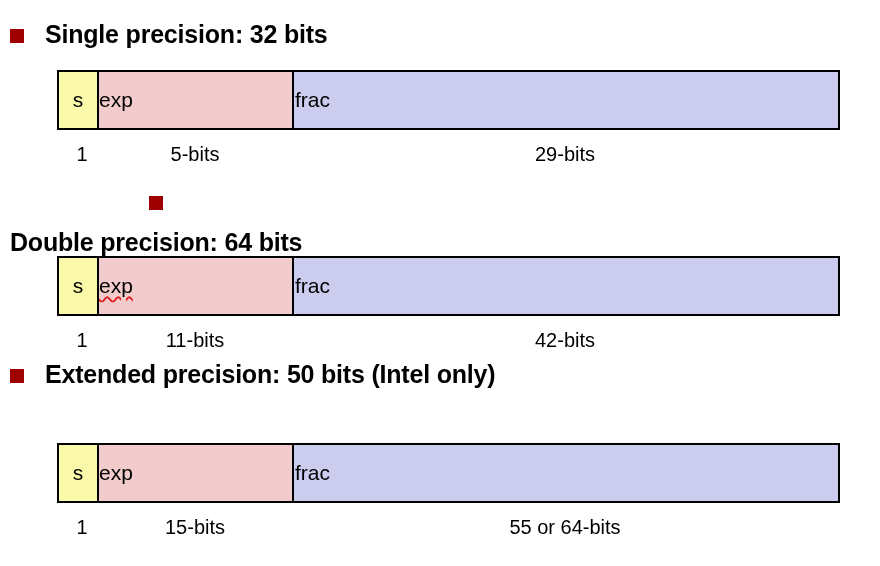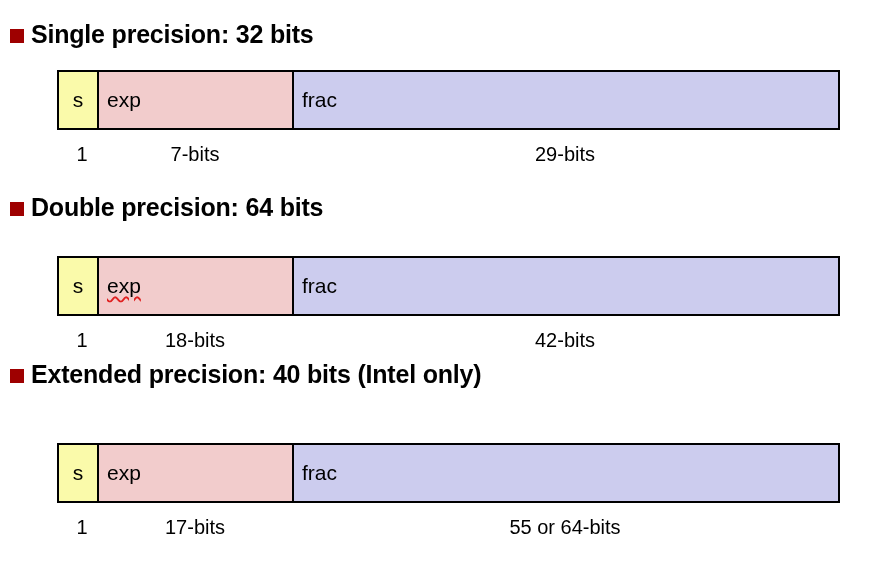--- a/index.html
+++ b/index.html
@@ -22,21 +22,21 @@
     width: 880px;
     height: 566px;
   }
 
   
   .heading {
     position: absolute;
     left: 10px;
     display: flex;
     align-items: center;
-    gap: 7px;
+    gap: 21px;
     white-space: nowrap;
   }
   .bullet-square {
     width: 14px;
     height: 14px;
     background: #9E0000;
     flex: 0 0 auto;
     position: relative;
     top: 1px;
   }
@@ -67,27 +67,26 @@
   }
   .cell-s {
     width: 40px;
     background: #FAFAAA;
     justify-content: center;
     border-right: 2.5px solid #000000;
   }
   .cell-exp {
     width: 195px;
     background: #F2CCCC;
-    padding-left: 8px;
     border-right: 2.5px solid #000000;
   }
   .cell-frac {
     flex: 1 1 auto;
     background: #CCCCEE;
-    padding-left: 8px;
+    padding-left: 1px;
   }
   .cell-label {
     font-size: 21px;
     line-height: 1;
     position: relative;
     top: -1px;
   }
   
   .misspelled {
     text-decoration: underline wavy #E02020;
@@ -131,63 +130,63 @@
     <div class="cell cell-exp">
       <span class="cell-label">exp</span>
     </div>
     <div class="cell cell-frac">
       <span class="cell-label">frac</span>
     </div>
   </div>
 
   <div class="sizes" style="top:140px;">
     <span class="size-item size-s">1</span>
-    <span class="size-item size-exp">7-bits</span>
+    <span class="size-item size-exp">5-bits</span>
     <span class="size-item size-frac">29-bits</span>
   </div>
 
-  <div class="heading" style="top:195px;">
+  <div class="heading" style="top:195px;flex-direction:column;">
     <span class="bullet-square"></span>
     <span class="heading-text">Double precision: 64 bits</span>
   </div>
 
   <div class="bar" style="top:256px;">
     <div class="cell cell-s">
       <span class="cell-label">s</span>
     </div>
     <div class="cell cell-exp">
       <span class="cell-label misspelled">exp</span>
     </div>
     <div class="cell cell-frac">
       <span class="cell-label">frac</span>
     </div>
   </div>
 
   <div class="sizes" style="top:326px;">
     <span class="size-item size-s">1</span>
-    <span class="size-item size-exp">18-bits</span>
+    <span class="size-item size-exp">11-bits</span>
     <span class="size-item size-frac">42-bits</span>
   </div>
 
   <div class="heading" style="top:362px;">
     <span class="bullet-square"></span>
-    <span class="heading-text">Extended precision: 40 bits (Intel only)</span>
+    <span class="heading-text">Extended precision: 50 bits (Intel only)</span>
   </div>
 
   <div class="bar" style="top:443px;">
     <div class="cell cell-s">
       <span class="cell-label">s</span>
     </div>
     <div class="cell cell-exp">
       <span class="cell-label">exp</span>
     </div>
     <div class="cell cell-frac">
       <span class="cell-label">frac</span>
     </div>
   </div>
 
   <div class="sizes" style="top:513px;">
     <span class="size-item size-s">1</span>
-    <span class="size-item size-exp">17-bits</span>
+    <span class="size-item size-exp">15-bits</span>
     <span class="size-item size-frac">55 or 64-bits</span>
   </div>
 
 </div>
 
 </body></html>

